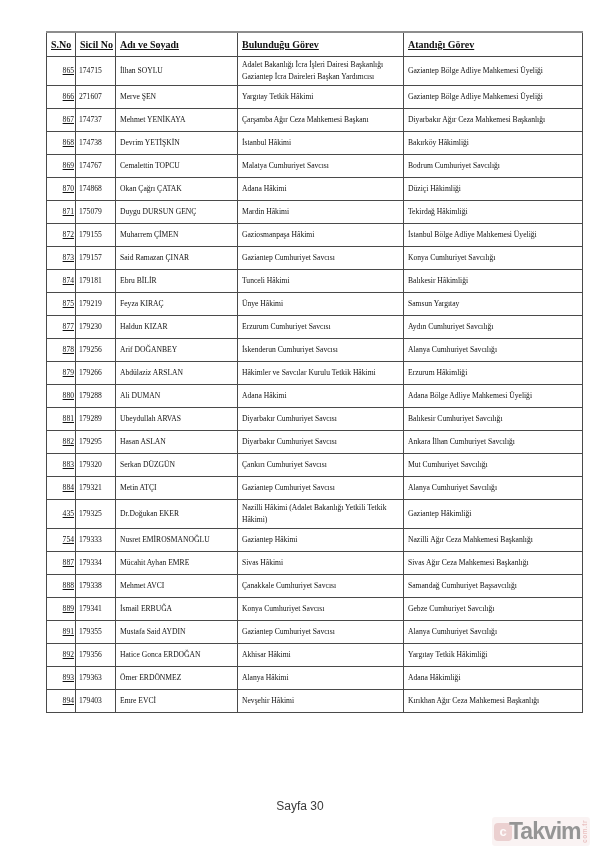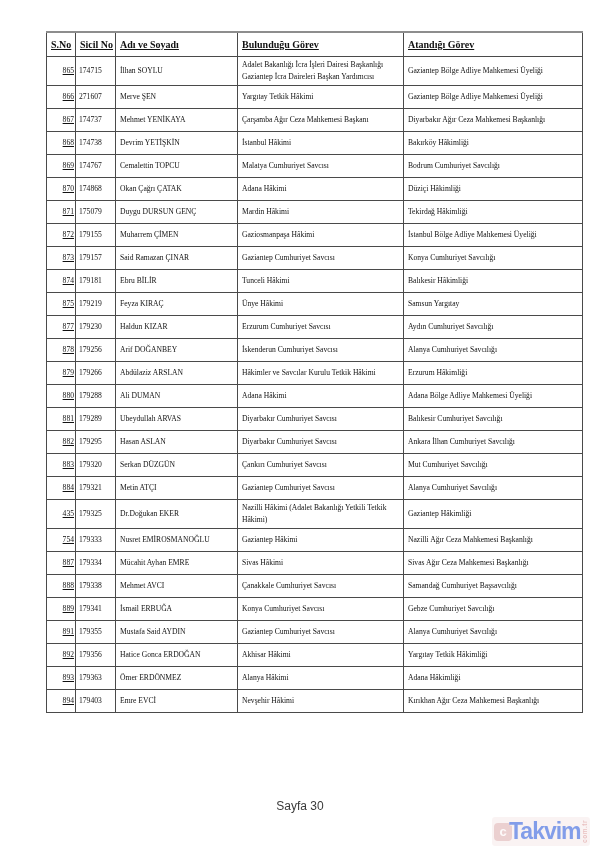--- a/index.html
+++ b/index.html
@@ -76,21 +76,21 @@
     font-size: 13px;
     color: #fdf6f6;
     margin-right: -3px;
     flex: none;
   }
   .wm-text {
     font-family: "Liberation Sans", sans-serif;
     font-weight: bold;
     font-size: 23px;
     letter-spacing: -1px;
-    color: #1d4ed8;
+    color: #404040;
     text-shadow: 1px 1px 0 #eee7e7;
     line-height: 1;
   }
   .wm-domain {
     writing-mode: vertical-rl;
     transform: rotate(180deg);
     font-family: "Liberation Sans", sans-serif;
     font-size: 6.5px;
     font-weight: bold;
     color: #d98f8f;

